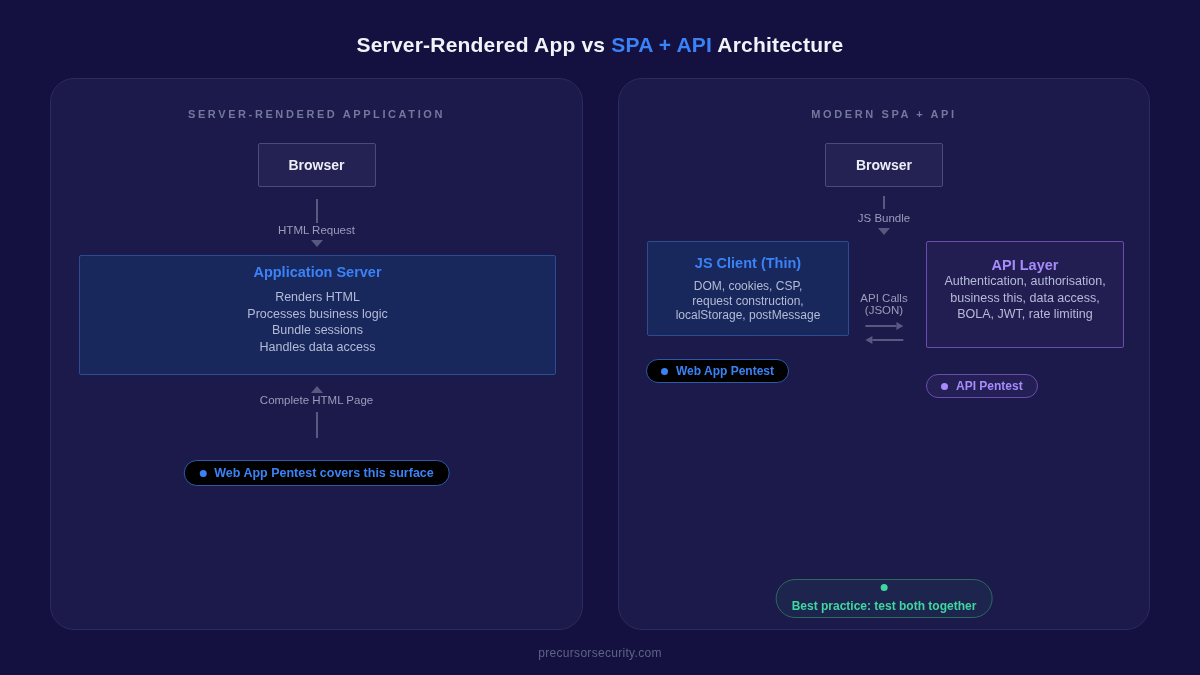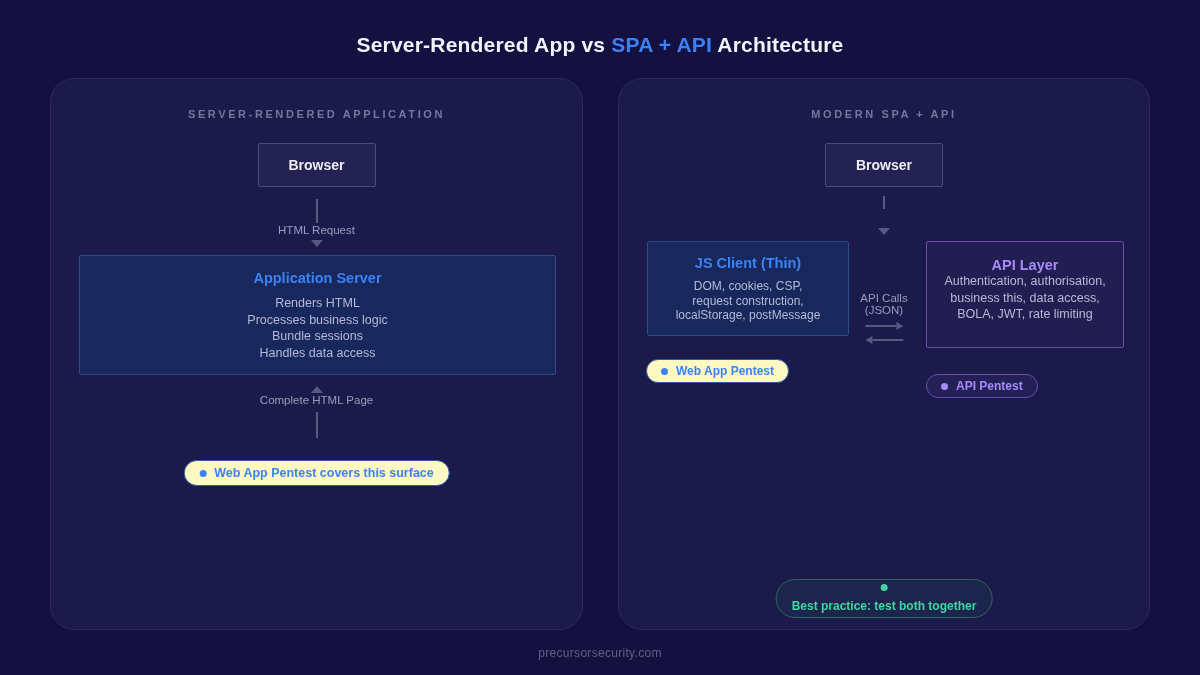--- a/index.html
+++ b/index.html
@@ -50,21 +50,21 @@
   }
   .tri { position: absolute; left: 50%; transform: translateX(-50%); width: 0; height: 0; }
   .tri-down { border-left: 6px solid transparent; border-right: 6px solid transparent; border-top: 7px solid #565a7e; }
   .tri-up { border-left: 6px solid transparent; border-right: 6px solid transparent; border-bottom: 7px solid #565a7e; }
   .badge {
     position: absolute; display: inline-flex; align-items: center; gap: 8px;
     border-radius: 999px; font-weight: 700; white-space: nowrap;
   }
   .badge .dot { width: 7px; height: 7px; border-radius: 50%; display: inline-block; }
   .badge-blue {
-    background: #fef9c3; border: 1px solid #2d5aa6; color: #3b82f6;
+    background: #000000; border: 1px solid #2d5aa6; color: #3b82f6;
     font-size: 12.5px; padding: 5px 15px;
   }
   .badge-blue .dot { background: #3b82f6; }
   .badge-sm { font-size: 12px; padding: 4px 14px; }
   .badge-purple {
     background: #241f55; border: 1px solid #6a4caf; color: #a78bfa;
     font-size: 12px; padding: 4px 14px;
   }
   .badge-purple .dot { background: #a78bfa; }
   .badge-teal {
@@ -106,21 +106,21 @@
   <div class="panel-header">SERVER-RENDERED APPLICATION</div>
 
   <div class="node-box browser-box">
     <span>Browser</span>
   </div>
 
   <div class="vline" style="top: 120px; height: 24px;"></div>
   <div class="flow-label" style="top: 145px;">HTML Request</div>
   <div class="tri tri-down" style="top: 161px;"></div>
 
-  <div class="node-box blue-box" style="left: 28px; top: 176px; width: 477px; height: 120px; padding-top: 14px;">
+  <div class="node-box blue-box" style="left: 28px; top: 176px; width: 477px; height: 120px; padding-top: 8px;">
     <div class="box-title blue">Application Server</div>
     <div class="box-lines" style="margin-top: 9px; line-height: 16.5px;">
       <div>Renders HTML</div>
       <div>Processes business logic</div>
       <div>Bundle sessions</div>
       <div>Handles data access</div>
     </div>
   </div>
 
   <div class="tri tri-up" style="top: 307px;"></div>
@@ -134,20 +134,21 @@
 </div>
 
 <div class="panel panel-right">
   <div class="panel-header">MODERN SPA + API</div>
 
   <div class="node-box browser-box">
     <span>Browser</span>
   </div>
 
   <div class="vline" style="top: 117px; height: 13px;"></div>
+  <div class="flow-label" style="top: 133px;">JS Bundle</div>
   <div class="tri tri-down" style="top: 149px;"></div>
 
   <div class="node-box blue-box" style="left: 28px; top: 162px; width: 202px; height: 95px; padding-top: 13px;">
     <div class="box-title blue">JS Client (Thin)</div>
     <div class="box-lines" style="margin-top: 8px; font-size: 12px; line-height: 14.5px;">
       <div>DOM, cookies, CSP,</div>
       <div>request construction,</div>
       <div>localStorage, postMessage</div>
     </div>
   </div>

